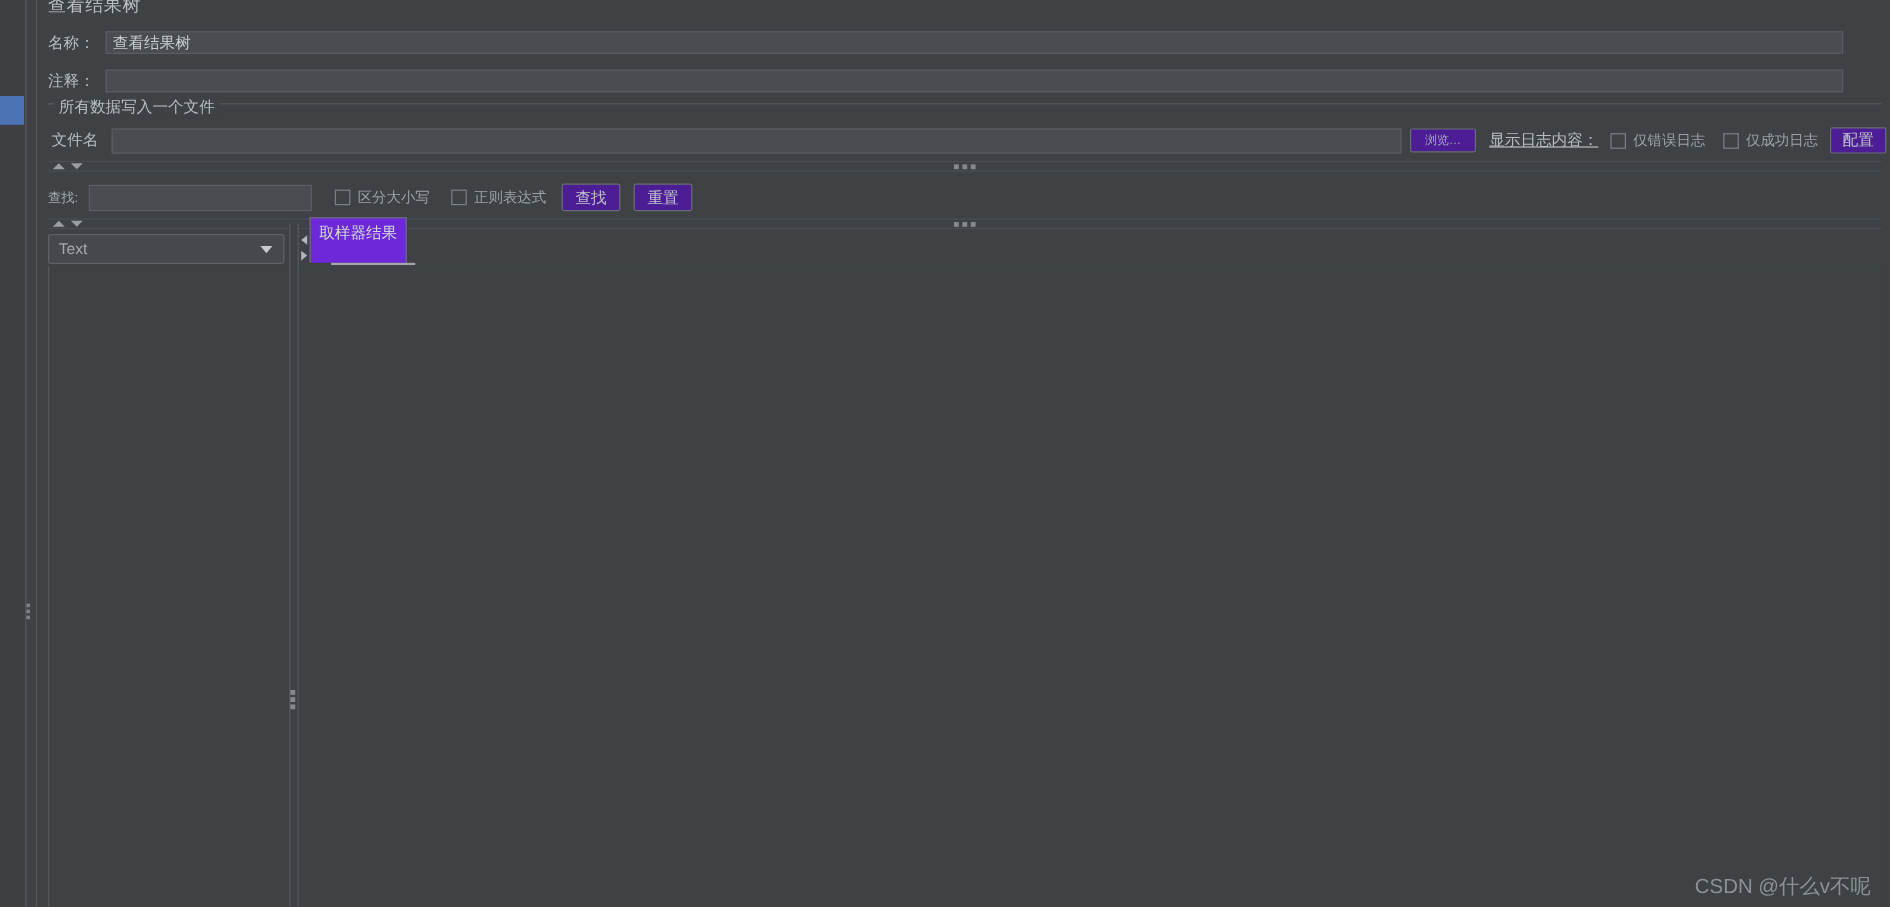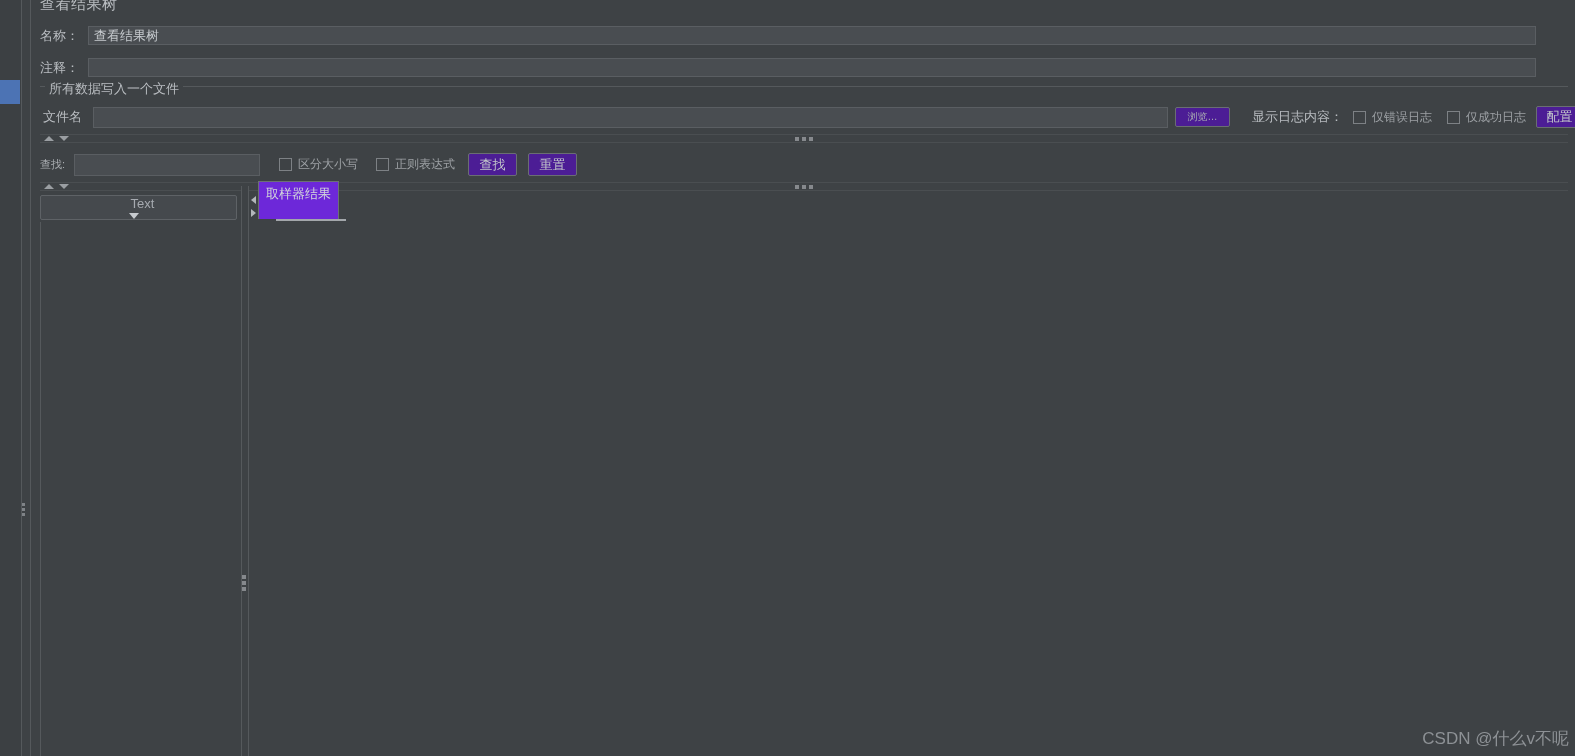--- a/index.html
+++ b/index.html
@@ -212,21 +212,21 @@
     width: 70px; height: 2px; background: #a3a7ab;
   }
 
   .result-pane {
     position: absolute; left: 218px; top: 221px;
     width: 1319px; height: 535px;
     background: #3e4245;
   }
 
   .watermark {
-    position: absolute; right: 6px; bottom: 6px;
+    position: absolute; right: 16px; bottom: 6px;
     color: #8d9195; font-size: 17px;
     font-family: "Liberation Sans", "DejaVu Sans", sans-serif;
   }
 </style>
 </head>
 <body>
 
 <div id="root">
 
   <div class="rail">
@@ -255,21 +255,21 @@
     </div>
 
     <div class="group"></div>
     <div class="group-line-left"></div>
     <div class="group-title">所有数据写入一个文件</div>
 
     <div class="row" style="left:12px; top:106px;">
       <span class="lbl">文件名</span>
       <div class="tfield" style="margin-left:11px; width:1075px; height:21px;"></div>
       <div class="btn small" style="margin-left:7px; width:55px; height:20px;">浏览…</div>
-      <span class="lbl" style="margin-left:22px;">显示日志内容：</span>
+      <span class="lbl" style="margin-left:11px;text-decoration:underline;">显示日志内容：</span>
       <span class="cbx-wrap" style="margin-left:10px;text-align:right;">
         <span class="cbx"></span>
         <span class="cbx-lbl">仅错误日志</span>
       </span>
       <span class="cbx-wrap" style="margin-left:15px;">
         <span class="cbx"></span>
         <span class="cbx-lbl">仅成功日志</span>
       </span>
       <div class="btn" style="margin-left:10px; width:47px; height:22px;">配置</div>
     </div>
@@ -306,21 +306,21 @@
         <i></i>
           <i></i>
           <i></i>
       </span>
     </div>
     <div class="arrows" style="left:13px; top:184px;">
       <span class="tri-up"></span>
       <span class="tri-down"></span>
     </div>
 
-    <div class="combo" style="left:9px; top:195px; width:197px; height:25px;flex-direction:column;">
+    <div class="combo" style="left:9px; top:195px; width:197px; height:25px;">
       <span class="val">Text</span>
       <span class="caret"></span>
     </div>
 
     <div class="tree-pane"></div>
 
     <div class="vsplit">
       <div class="vsplit-line-a" style="left:0px;"></div>
       <div class="vsplit-line-b" style="left:7px;"></div>
       <span class="dots">

